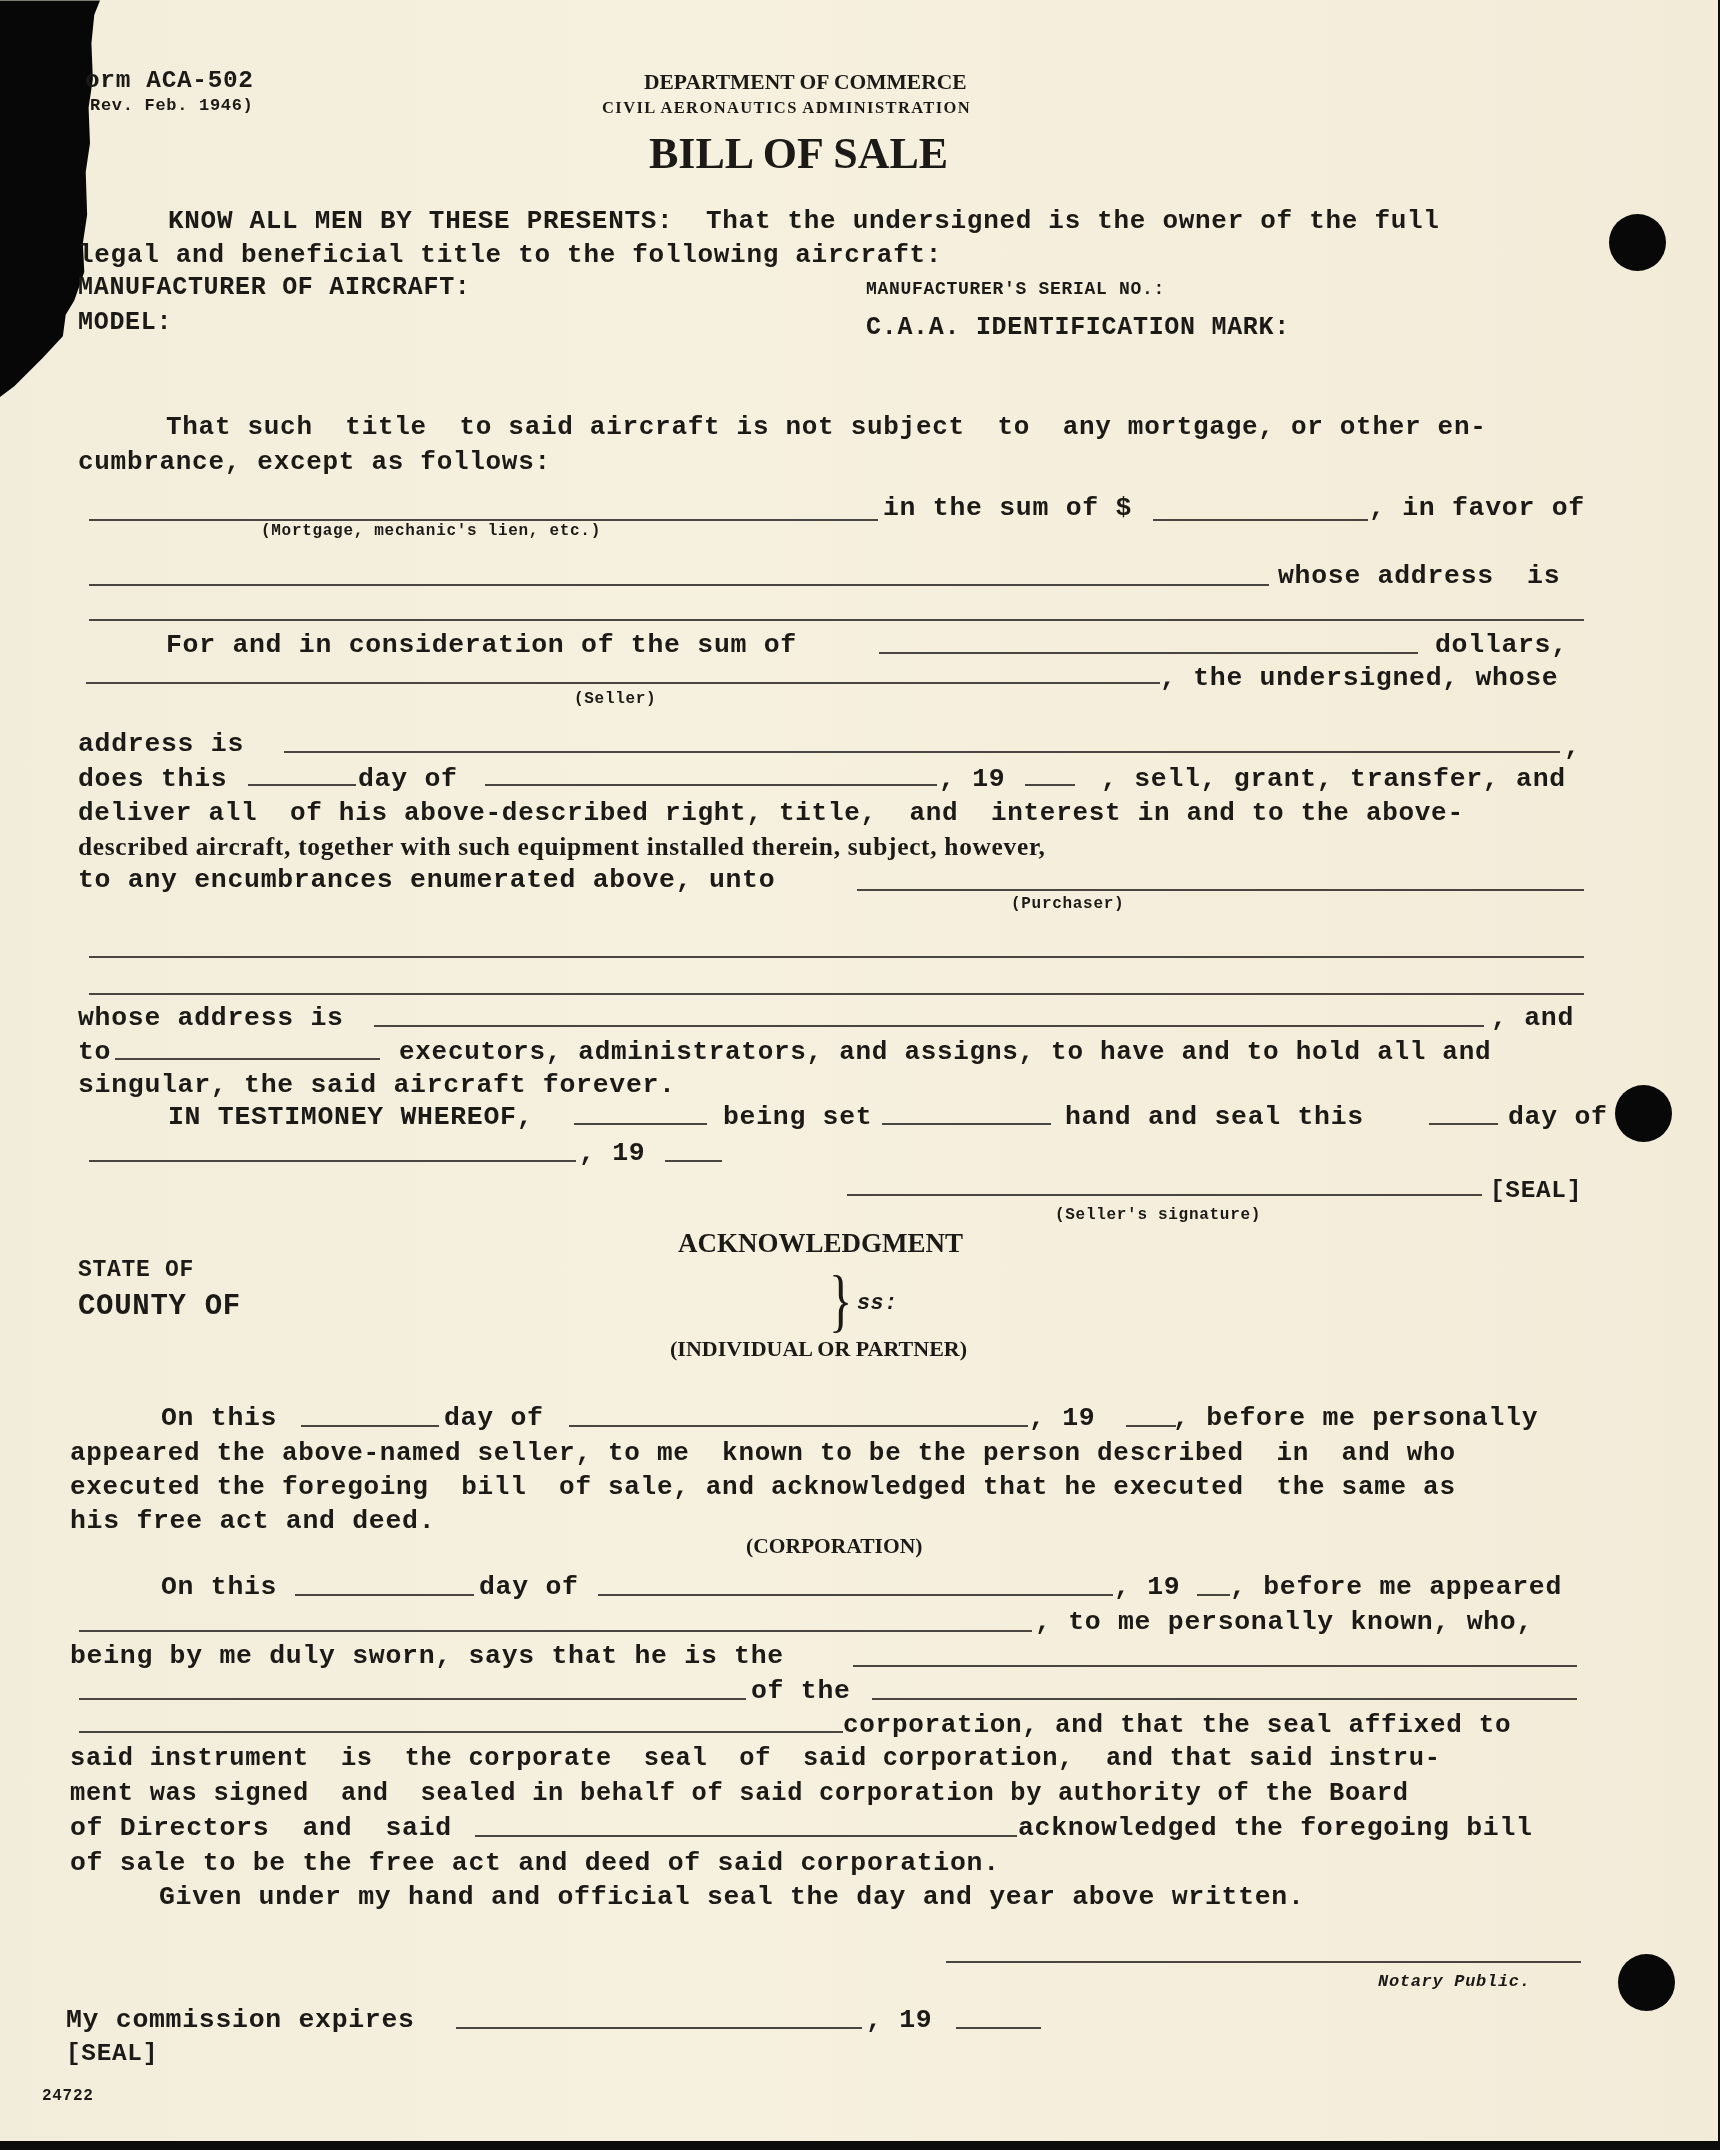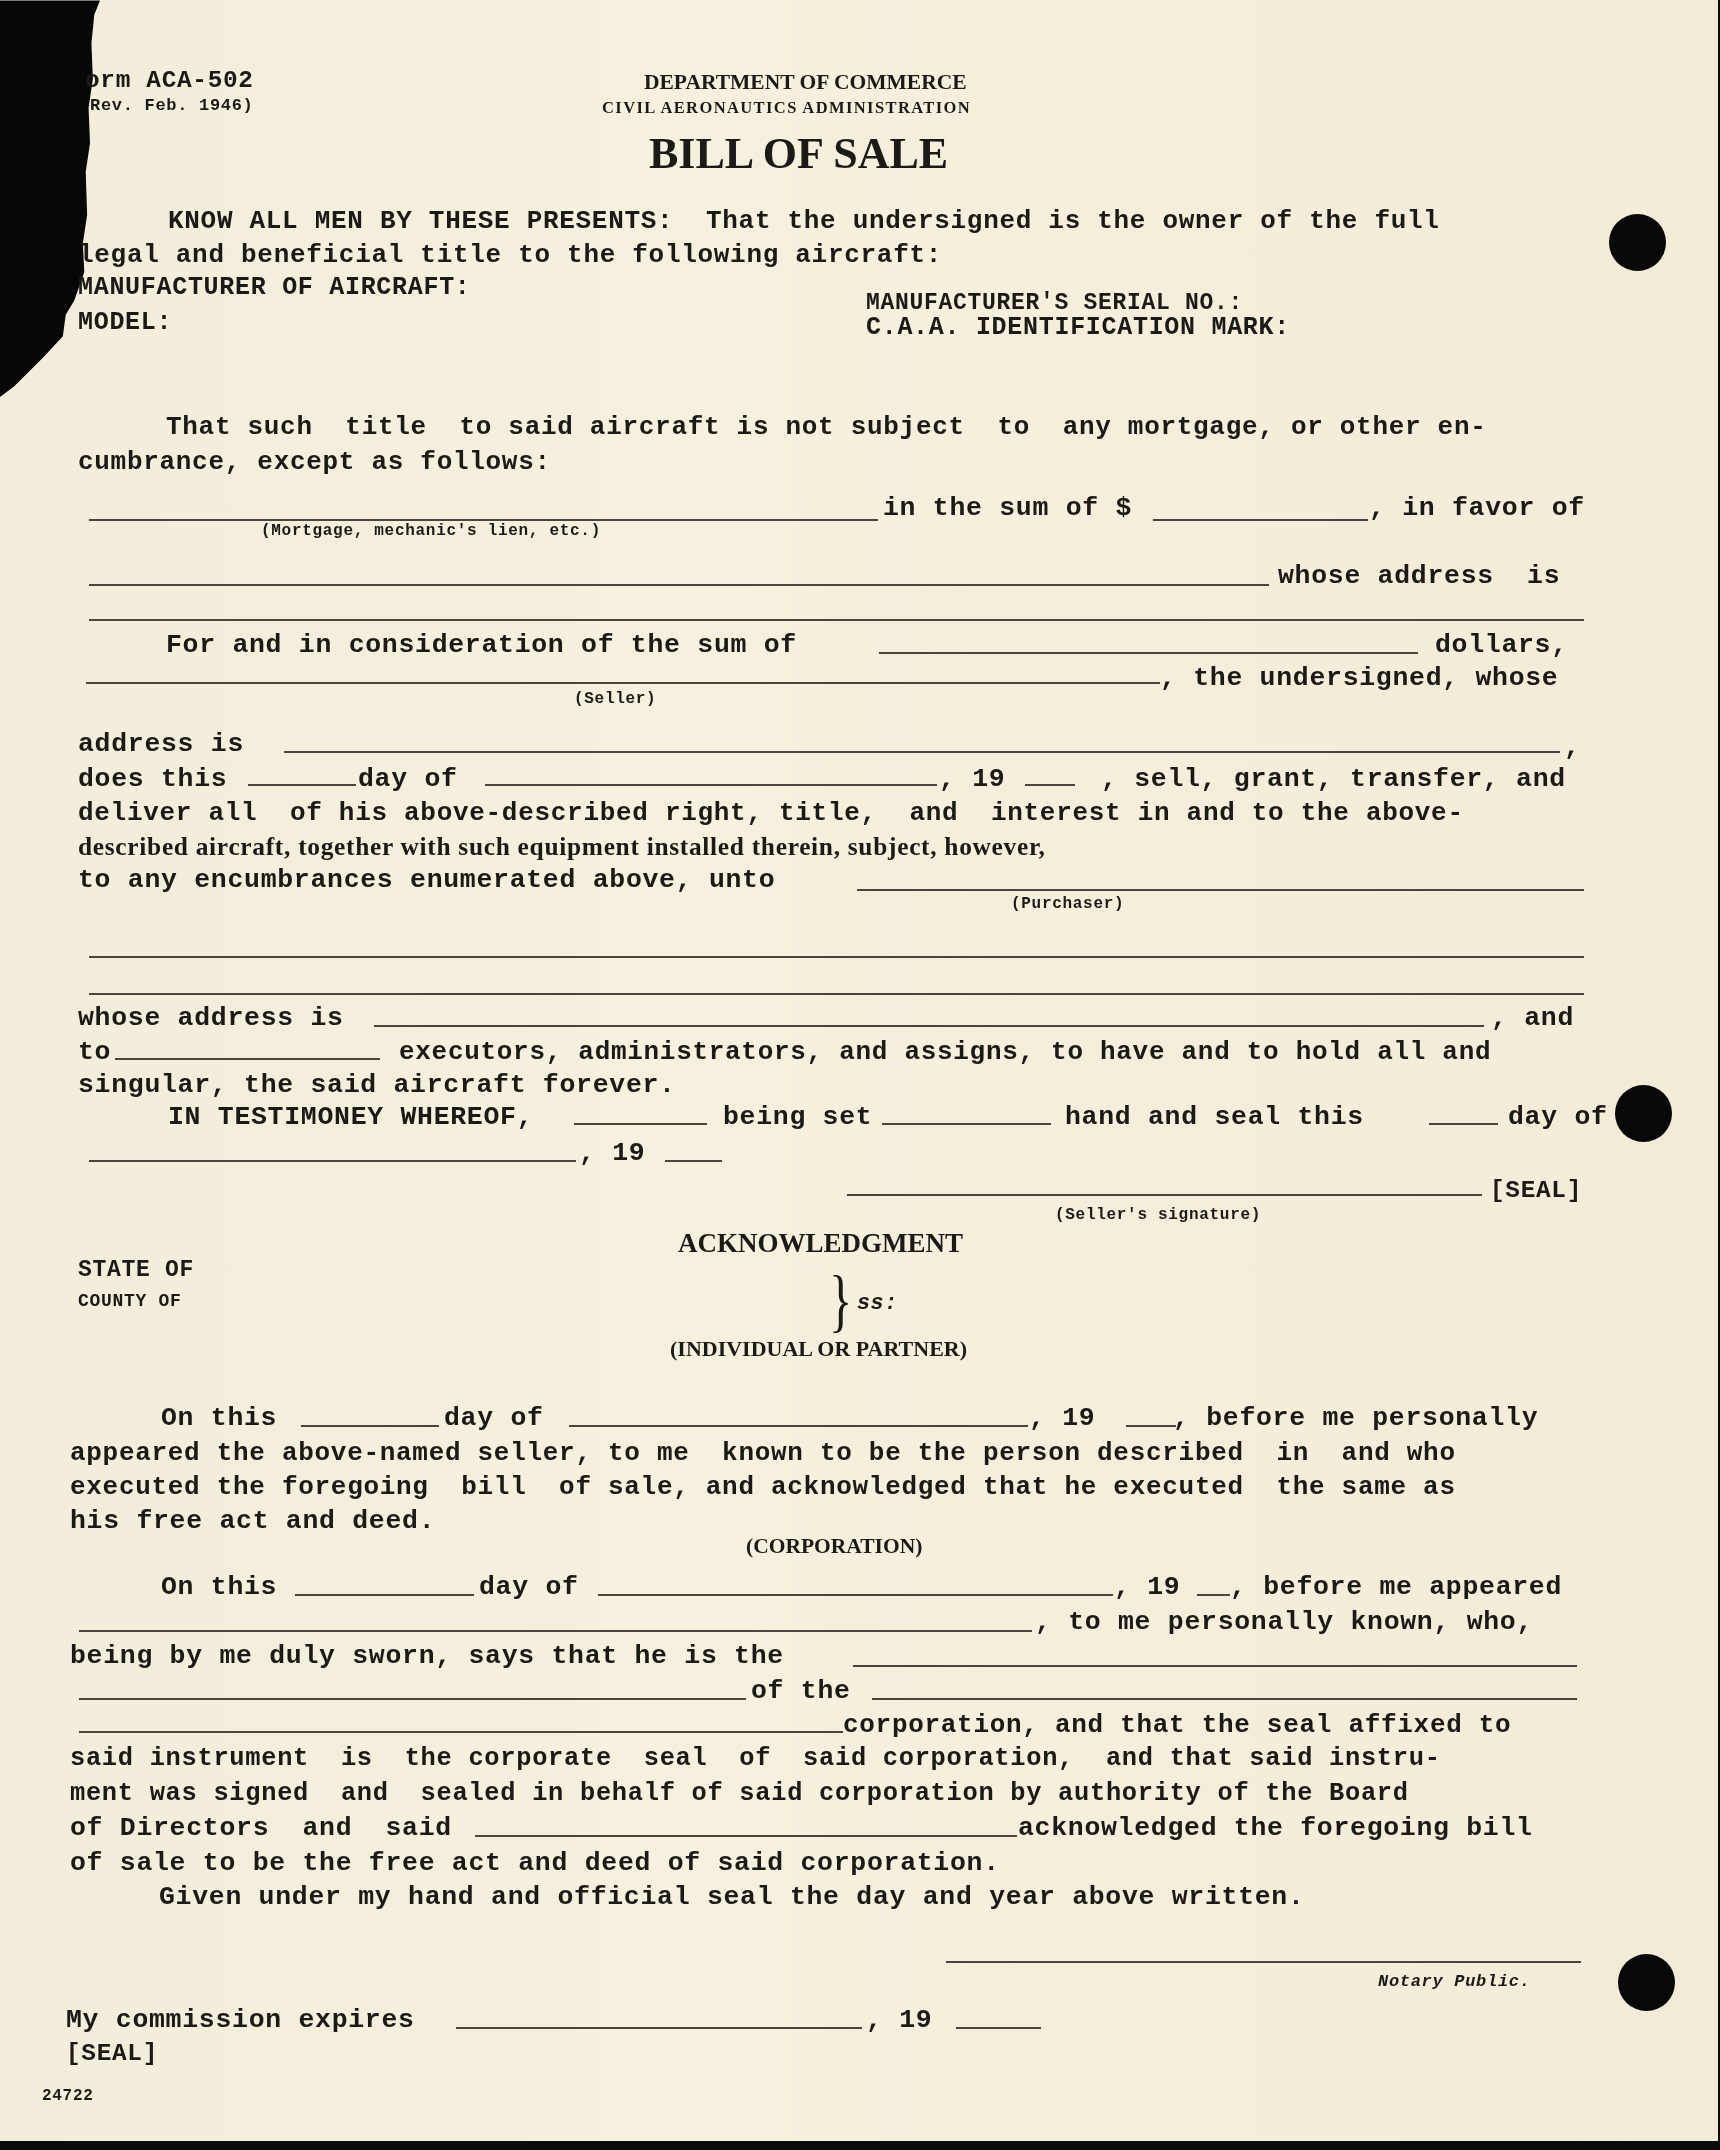--- a/index.html
+++ b/index.html
@@ -35,21 +35,21 @@
 
   <div class="t" style="left:85px; top:69px; font-size:24.4px;">orm ACA-502</div>
   <div class="t sm" style="left:90px; top:97px;">Rev. Feb. 1946)</div>
   <div class="t hdr" style="left:644px; top:72px; font-size:21.5px;">DEPARTMENT OF COMMERCE</div>
   <div class="t hdr sm" style="left:602px; top:100px; font-size:16.5px; letter-spacing:1.4px;">CIVIL AERONAUTICS ADMINISTRATION</div>
   <div class="t hdr" style="left:649px; top:132px; font-size:44px;">BILL OF SALE</div>
 
   <div class="t" style="left:168px; top:208px; font-size:26px;">KNOW ALL MEN BY THESE PRESENTS:  That the undersigned is the owner of the full</div>
   <div class="t" style="left:78px; top:242px; font-size:26px;">legal and beneficial title to the following aircraft:</div>
   <div class="t" style="left:78px; top:275px; font-size:25px;">MANUFACTURER OF AIRCRAFT:</div>
-  <div class="t" style="left:866px; top:292px; font-size:23px;">MANUFACTURER'S SERIAL NO.:</div>
+  <div class="t" style="left:866px; top:280px; font-size:18px;">MANUFACTURER'S SERIAL NO.:</div>
   <div class="t" style="left:78px; top:310px; font-size:25px;">MODEL:</div>
   <div class="t" style="left:866px; top:315px; font-size:25px;">C.A.A. IDENTIFICATION MARK:</div>
 
   <div class="t" style="left:166px; top:414px; font-size:26px;">That such  title  to said aircraft is not subject  to  any mortgage, or other en-</div>
   <div class="t" style="left:78px; top:449px; font-size:26px;">cumbrance, except as follows:</div>
   <div class="ln" style="left:89px; top:519px; width:789px;"></div>
   <div class="t" style="left:883px; top:495px;">in the sum of $</div>
   <div class="ln" style="left:1153px; top:519px; width:215px;"></div>
   <div class="t" style="left:1369px; top:495px;">, in favor of</div>
   <div class="t xs" style="left:261px; top:523px;">(Mortgage, mechanic's lien, etc.)</div>
@@ -101,21 +101,21 @@
   <div class="ln" style="left:89px; top:1160px; width:487px;"></div>
   <div class="t" style="left:579px; top:1140px;">, 19</div>
   <div class="ln" style="left:665px; top:1160px; width:57px;"></div>
 
   <div class="ln" style="left:847px; top:1194px; width:635px;"></div>
   <div class="t" style="left:1490px; top:1179px; font-size:24.4px;">[SEAL]</div>
   <div class="t xs" style="left:1055px; top:1207px;">(Seller's signature)</div>
 
   <div class="t hdr" style="left:678px; top:1230px; font-size:27px;">ACKNOWLEDGMENT</div>
   <div class="t" style="left:78px; top:1259px; font-size:23px;">STATE OF</div>
-  <div class="t" style="left:78px; top:1292px; font-size:18px;">COUNTY OF</div>
+  <div class="t" style="left:78px; top:1292px; font-size:29px;">COUNTY OF</div>
   <div class="brace" style="left:824px; top:1267px;">}</div>
   <div class="t ital" style="left:857px; top:1293px; font-size:21.5px;">ss:</div>
   <div class="t hdr" style="left:670px; top:1338px; font-size:22px;">(INDIVIDUAL OR PARTNER)</div>
 
   <div class="t" style="left:161px; top:1405px;">On this</div>
   <div class="ln" style="left:301px; top:1425px; width:138px;"></div>
   <div class="t" style="left:444px; top:1405px;">day of</div>
   <div class="ln" style="left:569px; top:1425px; width:459px;"></div>
   <div class="t" style="left:1029px; top:1405px;">, 19</div>
   <div class="ln" style="left:1126px; top:1425px; width:50px;"></div>

